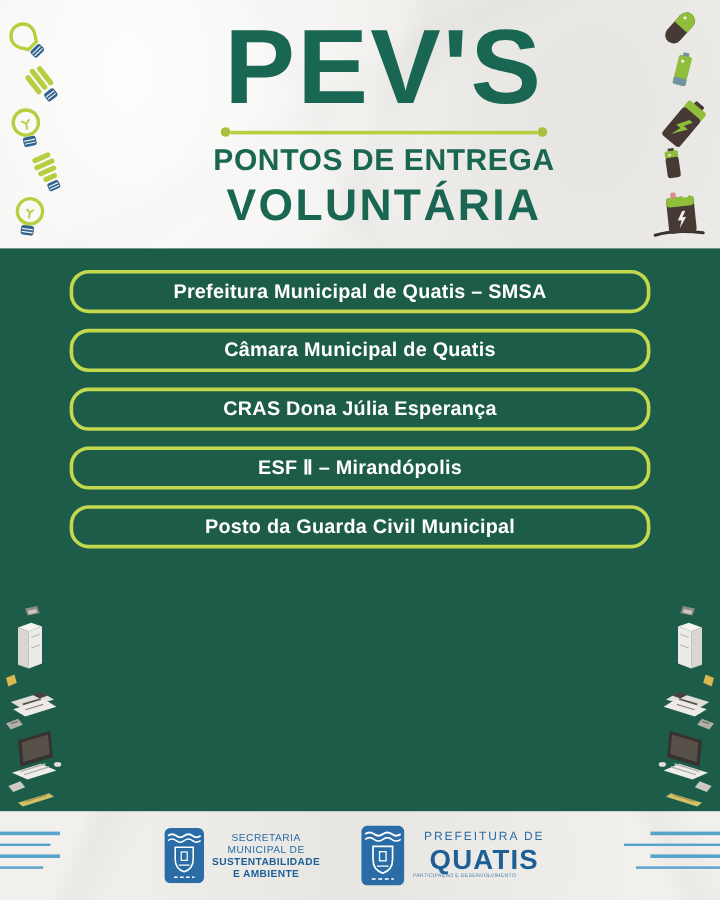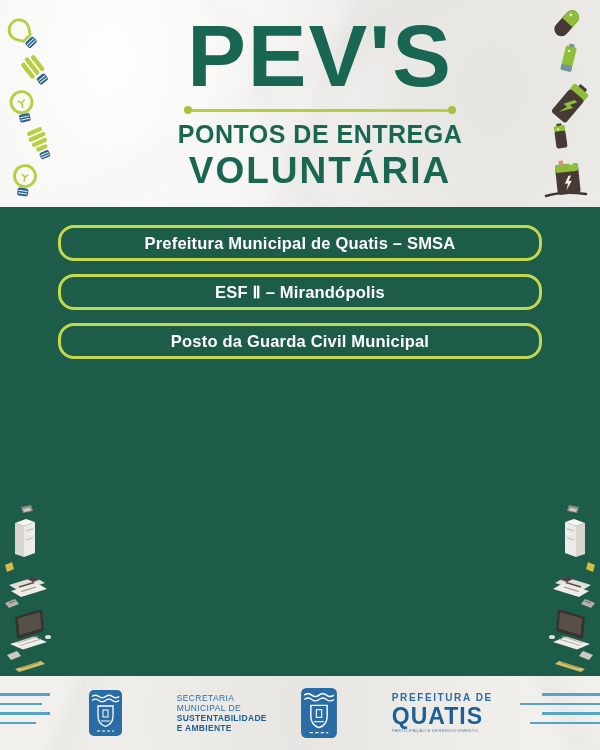--- a/index.html
+++ b/index.html
@@ -45,24 +45,24 @@
   .ewaste-right { position:absolute; right:1px; top:296px; transform:scaleX(-1); }
 
   
   .footer { position:relative; height:74px; display:flex; align-items:center; justify-content:center; gap:34px; }
   .stripes { position:absolute; top:17px; display:flex; flex-direction:column; gap:7px; }
   .stripes.left { left:0; align-items:flex-start; }
   .stripes.right { right:0; align-items:flex-end; }
   .stripes .stripe { height:2.5px; background:#57a3c9; }
 
   .logo { display:flex; align-items:center; gap:7px; }
-  .logo-text { color:#2a6da6; text-align:left;margin-left:48px; }
+  .logo-text { color:#2a6da6; text-align:center; }
   .sec-line  { font-size:8.5px; line-height:10px; letter-spacing:0.4px; }
   .sec-bold  { font-size:8.5px; line-height:10px; letter-spacing:0.3px; font-weight:bold; color:#1e6096; }
-  .pref-dept { font-size:10px; letter-spacing:1.6px; line-height:12px;font-weight:bold; }
+  .pref-dept { font-size:10px; letter-spacing:1.6px; line-height:12px; }
   .pref-name { font-size:23px; font-weight:bold; letter-spacing:1px; line-height:24px; color:#1e6096; }
   .pref-tagline { font-size:6px; letter-spacing:0.3px; transform:scale(0.72); transform-origin:left top; color:#4b84ad; white-space:nowrap; }
 </style>
 </head>
 <body>
 
 <div class="poster">
 
   <div class="header">
 
@@ -173,20 +173,22 @@
     </div>
 
     <div class="subtitle1">PONTOS DE ENTREGA</div>
     <div class="subtitle2">VOLUNTÁRIA</div>
   </div>
 
   <div class="panel">
 
     <div class="buttons">
       <div class="loc-btn">Prefeitura Municipal de Quatis – SMSA</div>
+      <div class="loc-btn">Câmara Municipal de Quatis</div>
+      <div class="loc-btn">CRAS Dona Júlia Esperança</div>
       <div class="loc-btn">ESF Ⅱ – Mirandópolis</div>
       <div class="loc-btn">Posto da Guarda Civil Municipal</div>
     </div>
 
     <svg class="ewaste-left" width="54" height="172" viewBox="0 0 54 172">
       <g>
           <polygon points="20,4 30,2 32,8 22,10" fill="#8f8a84"></polygon>
           <polygon points="22,6 29,4.5 30,7.5 23,9" fill="#c9c5bf"></polygon>
         </g>
       <g>

